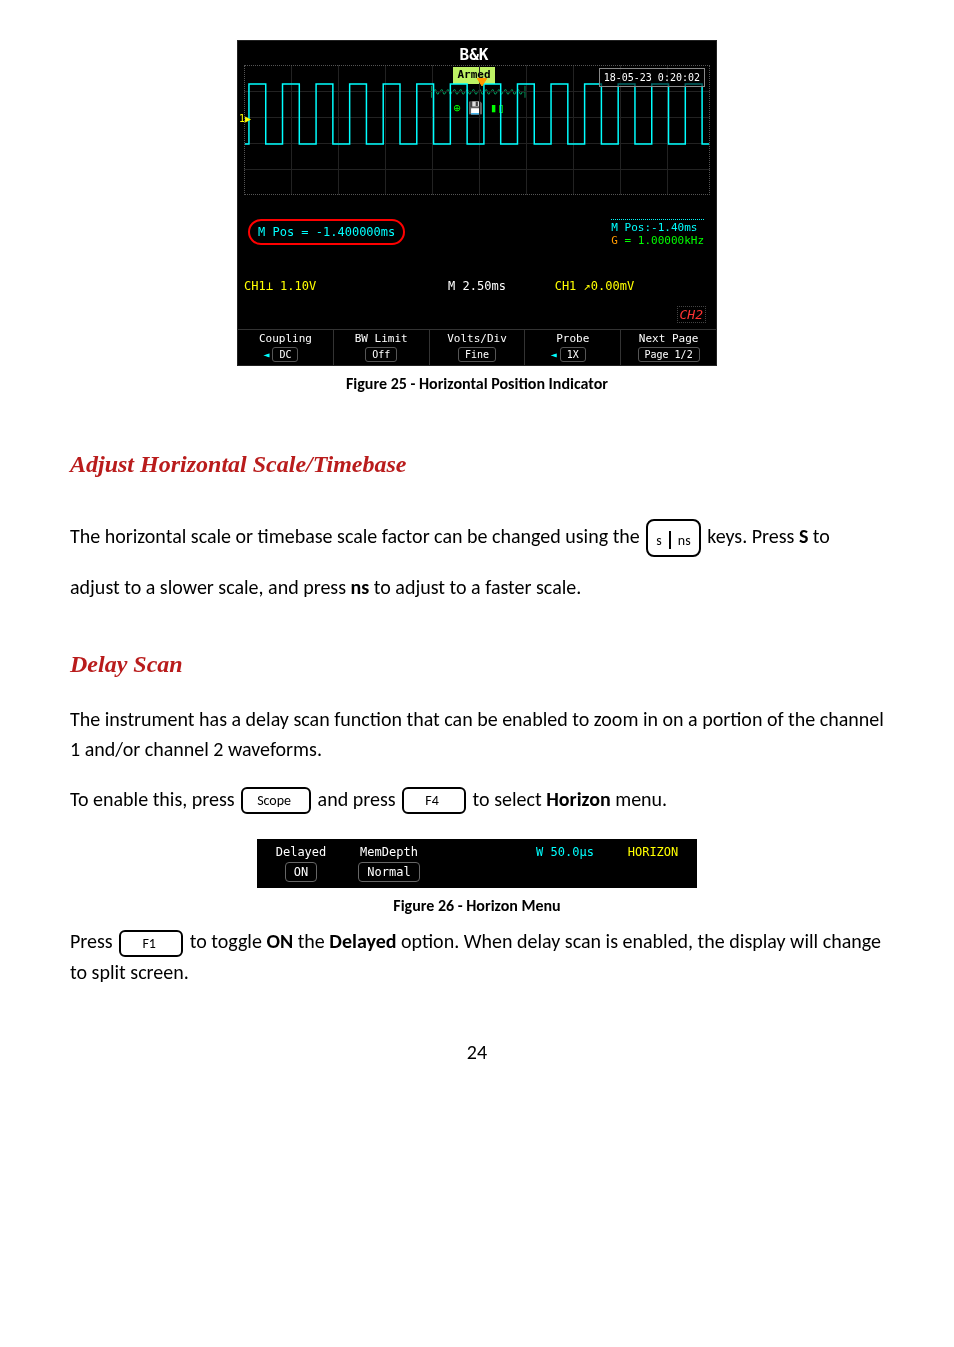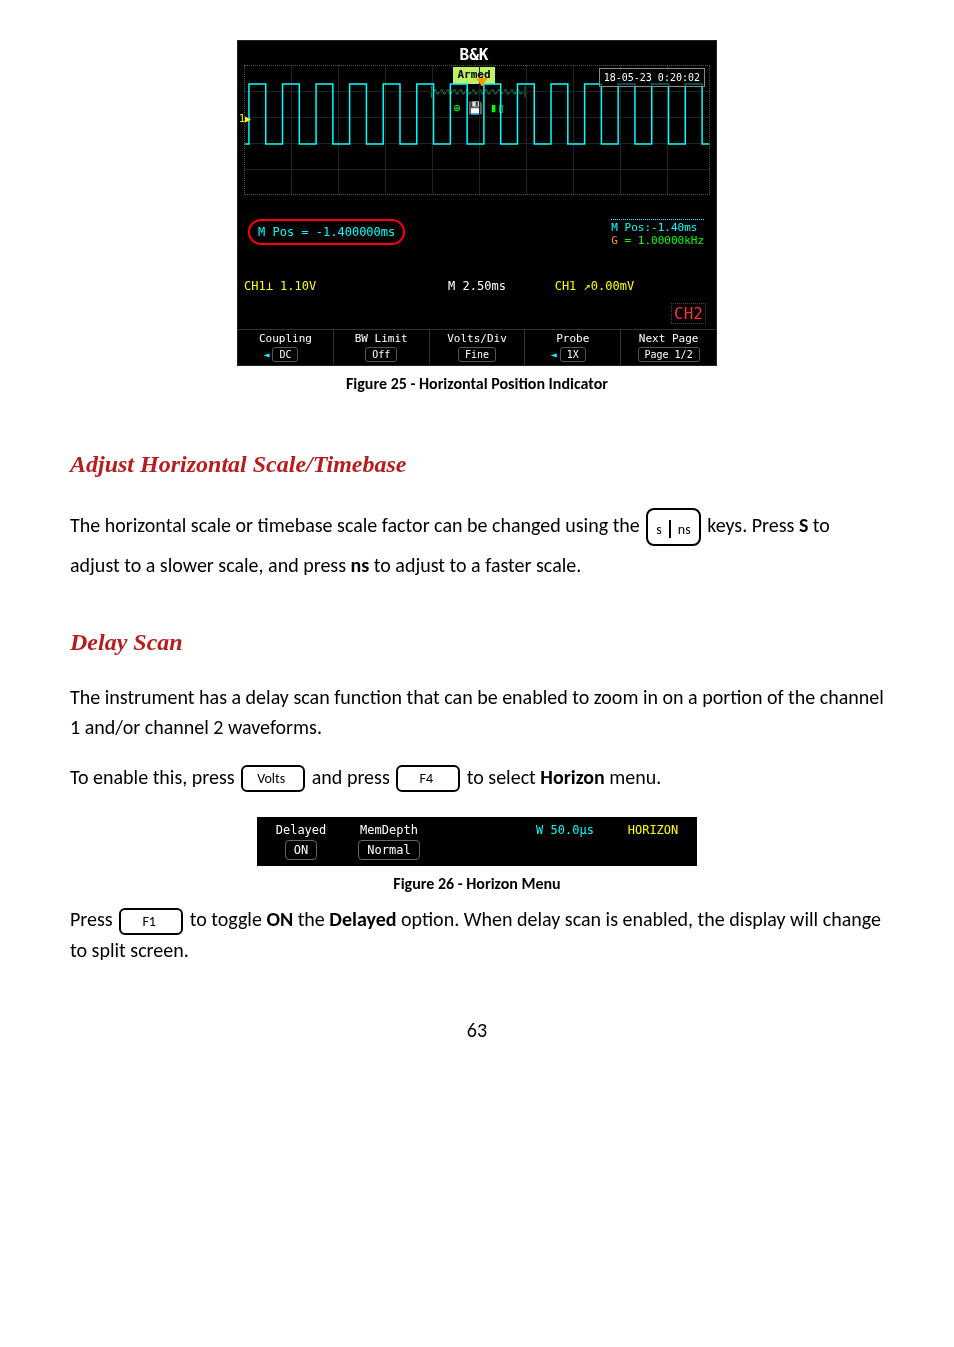--- a/index.html
+++ b/index.html
@@ -78,21 +78,21 @@
     .freq-line { color: #0f0; }
     .freq-line .arr { color: #f90; }
     .readout-row {
       display: flex; padding: 2px 6px;
       font-family: monospace; font-size: 12px;
     }
     .readout-row .ch1v { color: #ff0; flex: 1; }
     .readout-row .mtime { color: #fff; flex: 1; text-align: center; }
     .readout-row .chtrg { color: #ff0; flex: 1; text-align: left; }
     .ch2-label { text-align: right; padding: 0 10px 2px 0; }
-    .ch2-label span { color: #f33; font-family: monospace; font-size: 16px; border: 1px dotted #444; padding: 0 2px; }
+    .ch2-label span { color: #f33; font-family: monospace; font-size: 13px; border: 1px dotted #444; padding: 0 2px; font-style: italic; }
     .menu-row {
       display: flex; background: #000;
       font-family: monospace; font-size: 11px;
       border-top: 1px solid #333;
     }
     .menu-cell {
       flex: 1; text-align: center; color: #fff;
       padding: 2px 2px; border-right: 1px solid #333;
       line-height: 1.3;
     }
@@ -113,21 +113,21 @@
       font-style: italic;
       font-weight: bold;
       font-size: 24px;
       color: #b91c1c;
       margin-top: 44px;
       margin-bottom: 22px;
     }
     p { margin: 0 0 20px 0; }
     .key-pair {
       display: inline-block; vertical-align: middle;
-      margin: 4px 2px;
+      margin: 15px 2px;
     }
     .key-pair .group {
       display: inline-block; border: 2px solid #000;
       border-radius: 8px; padding: 2px 2px;
     }
     .key-pair .group .k {
       display: inline-block; padding: 0 6px;
       font-size: 14px;
     }
     .key-pair .group .divider {
@@ -237,21 +237,21 @@
   </span>
   <span> keys.  Press </span><b>S</b><span> to adjust to a slower scale, and press </span><b>ns</b><span> to adjust to a faster scale.</span>
 </p>
 
 <h2 class="section">Delay Scan</h2>
 
 <p>The instrument has a delay scan function that can be enabled to zoom in on a portion of the channel 1 and/or channel 2 waveforms.</p>
 
 <p>
   <span>To enable this, press </span>
-  <span class="key-single">Volts</span>
+  <span class="key-single">Scope</span>
   <span> and press </span>
   <span class="key-single">F4</span>
   <span> to select </span><b>Horizon</b><span> menu.</span>
 </p>
 
 <div class="horizon-figure">
   <div class="horizon-bar">
     <div class="cell">
       <div class="label">Delayed</div>
       <div class="btn">ON</div>
@@ -266,13 +266,13 @@
   </div>
   <div class="figure-caption">Figure 26 - Horizon Menu</div>
 </div>
 
 <p>
   <span>Press </span>
   <span class="key-single">F1</span>
   <span> to toggle </span><b>ON</b><span> the </span><b>Delayed</b><span> option.  When delay scan is enabled, the display will change to split screen.</span>
 </p>
 
-<div class="page-num">63</div>
+<div class="page-num">24</div>
 
 </body></html>

